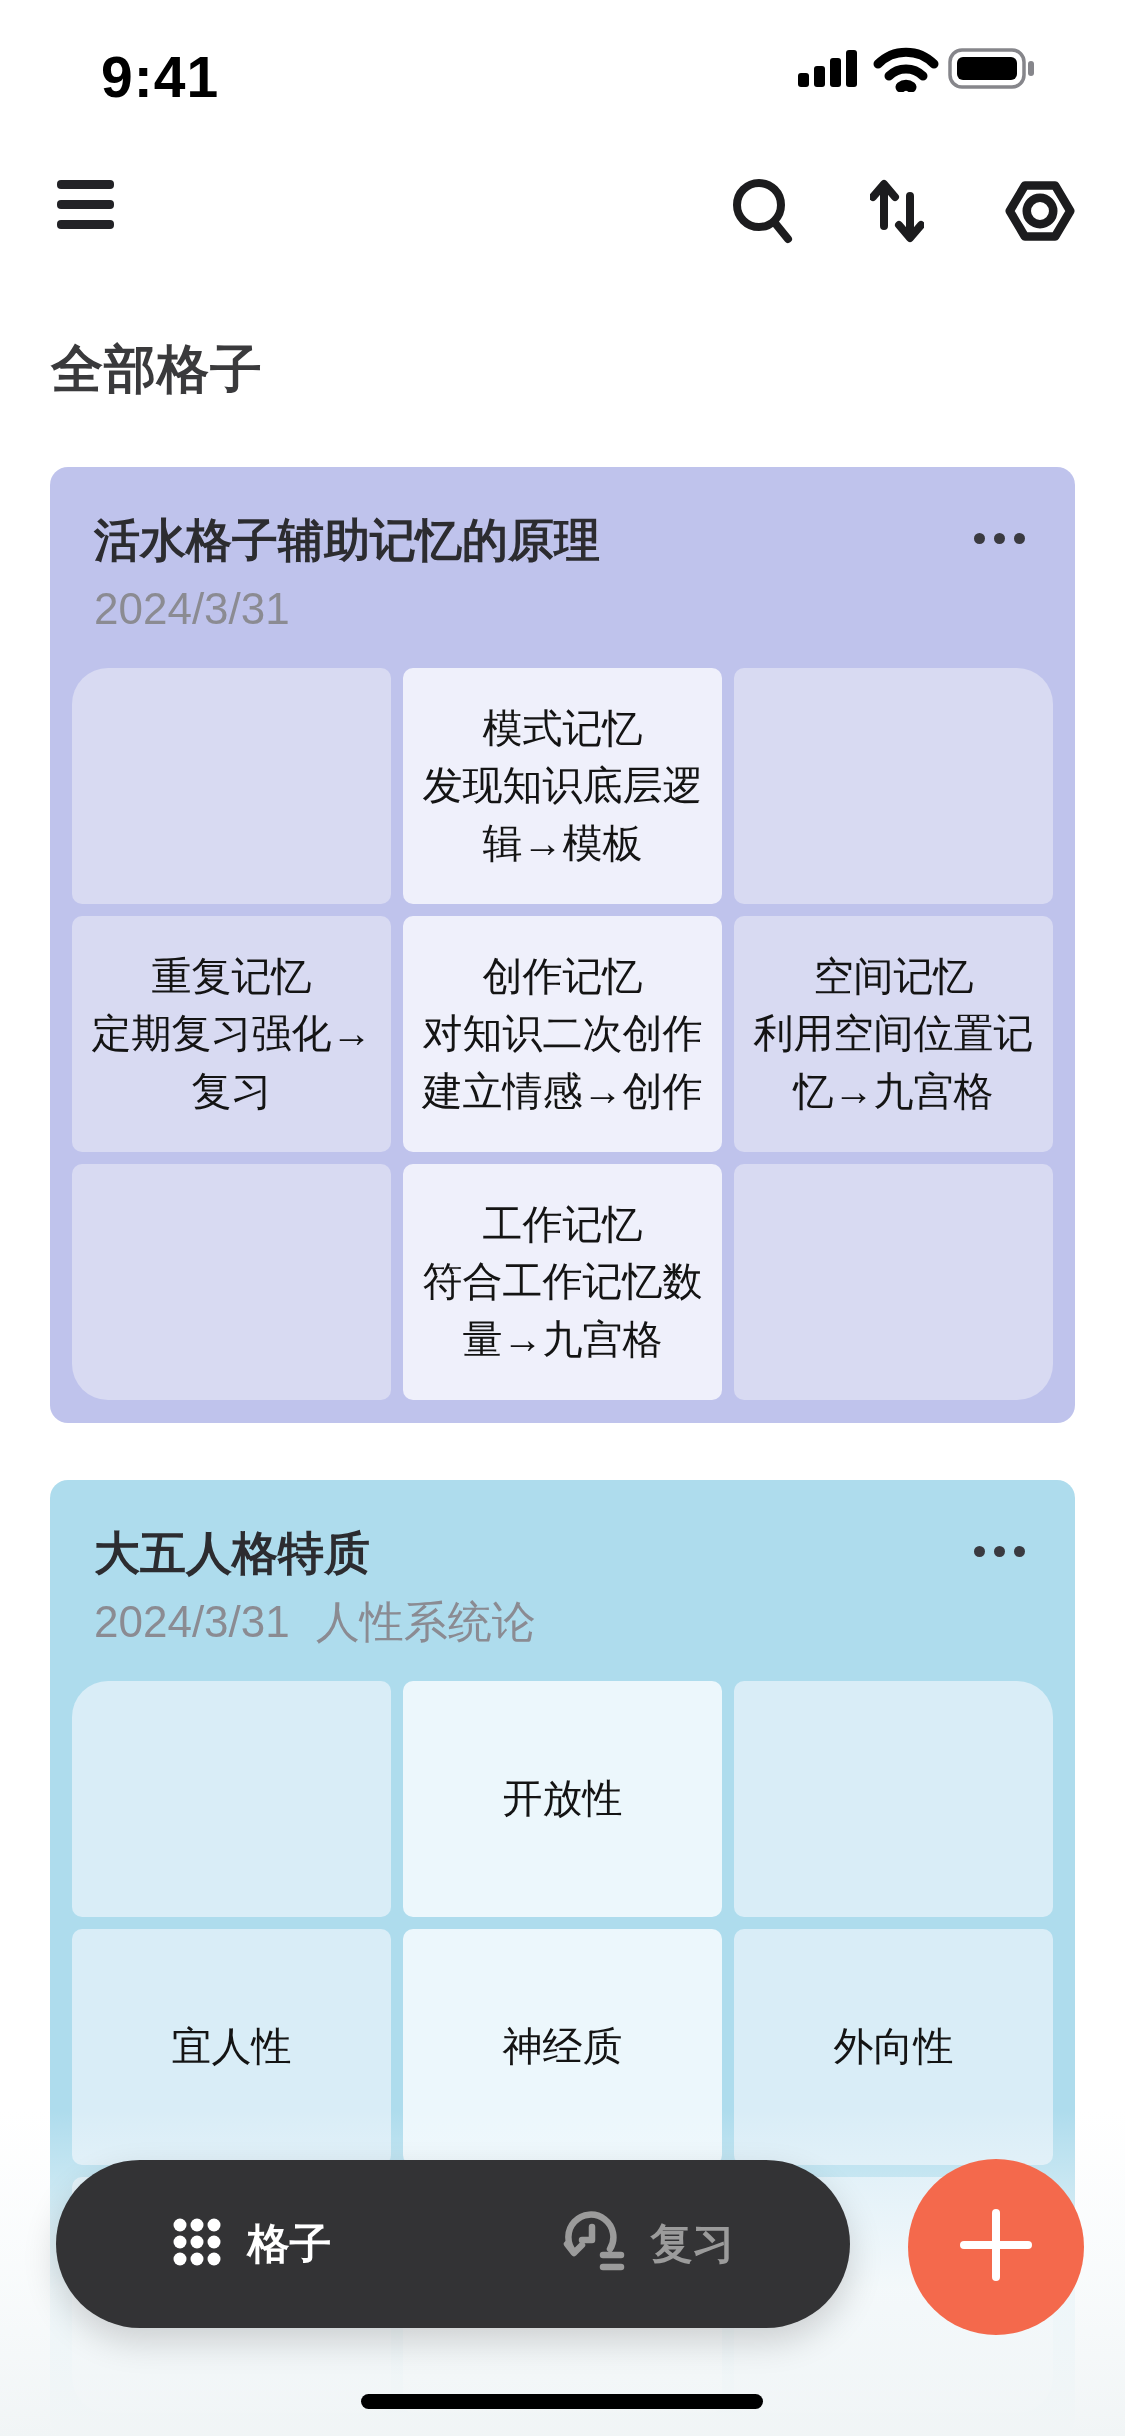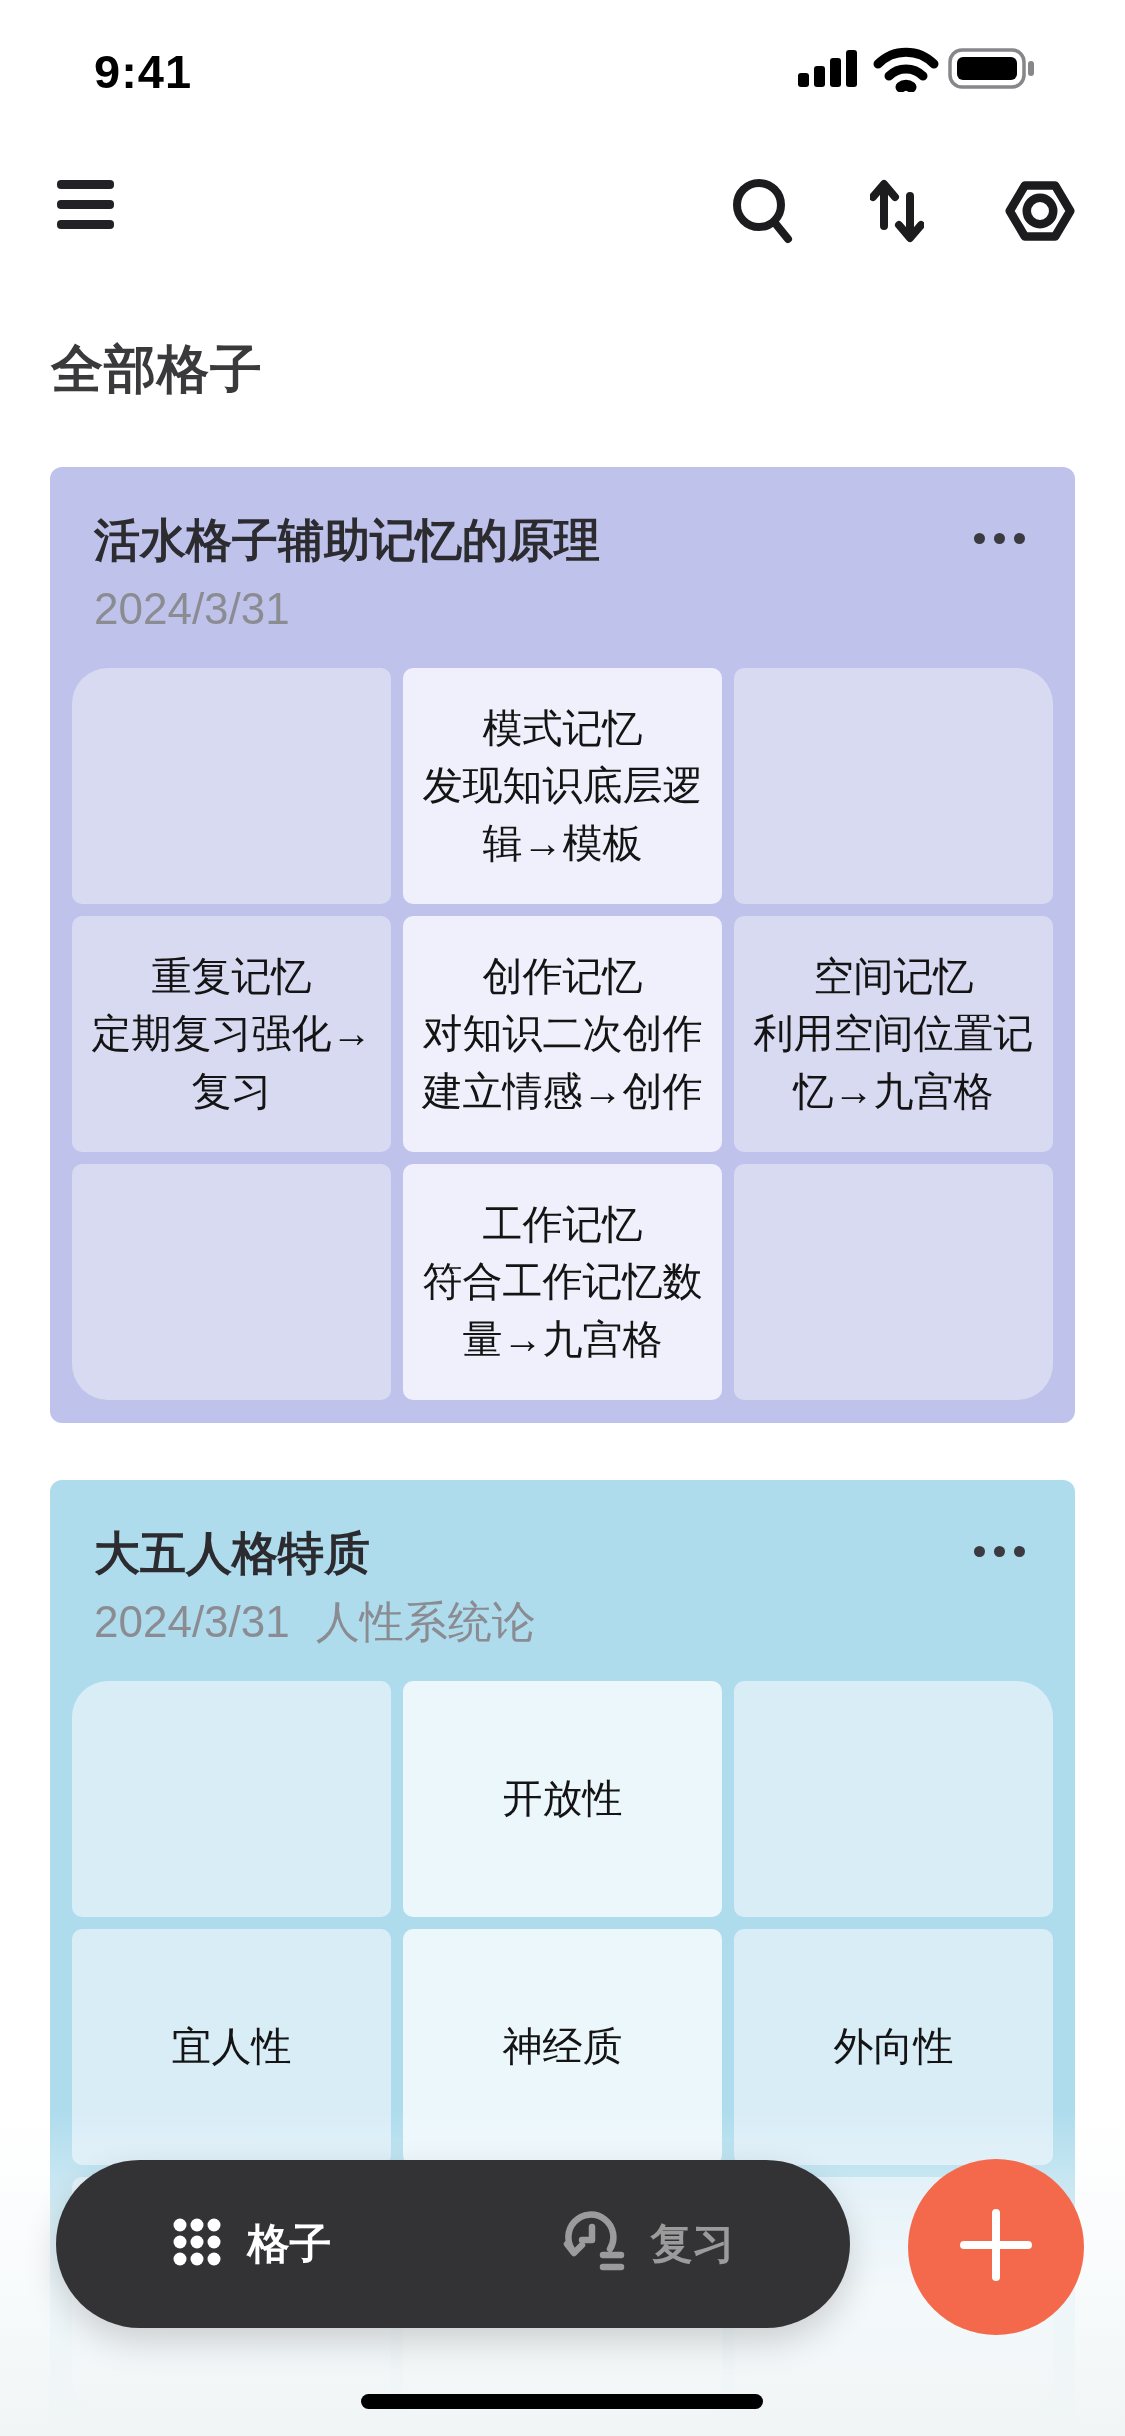--- a/index.html
+++ b/index.html
@@ -4,40 +4,40 @@
 <style>
   html,body{margin:0;padding:0;}
   body{
     width:1125px;height:2436px;position:relative;overflow:hidden;
     background:#ffffff;
     font-family:"Liberation Sans","DejaVu Sans",sans-serif;
     -webkit-user-select:none;
   }
   
   .status-time{
-    position:absolute;left:94px;top:44px;width:140px;
-    font-size:47px;font-weight:700;color:#000;letter-spacing:1px;
+    position:absolute;left:101px;top:44px;width:140px;
+    font-size:57px;font-weight:700;color:#000;letter-spacing:1px;
   }
   .status-icons{position:absolute;left:798px;top:46px;}
   
   .nav-hamburger{position:absolute;left:57px;top:180px;width:58px;height:52px;cursor:pointer;}
   .nav-hamburger i{display:block;width:57px;height:9px;border-radius:4px;background:#222226;margin-bottom:11px;}
   .nav-right-icon{position:absolute;top:176px;width:70px;height:70px;display:flex;align-items:center;justify-content:center;cursor:pointer;}
   .nav-search{left:728px;}
   .nav-sort{left:862px;}
   .nav-settings{left:1005px;}
   
   .page-title{
     position:absolute;left:51px;top:300px;
     font-size:52px;font-weight:700;color:#3a3a3c;letter-spacing:1px;
   }
   
   .card{
     position:absolute;left:50px;width:1025px;height:956px;
-    border-radius:12px;background:var(--card-bg);
+    border-radius:18px;background:var(--card-bg);
     padding:0;box-sizing:border-box;
   }
   .card-1{top:467px;}
   .card-2{top:1480px;}
   .card-header{
     display:flex;align-items:flex-start;justify-content:space-between;
     padding:44px 50px 0 44px;
   }
   .card-title{font-size:46px;font-weight:700;color:#2c2c30;line-height:58px;}
   .card-menu{display:flex;gap:9px;padding-top:22px;cursor:pointer;}

